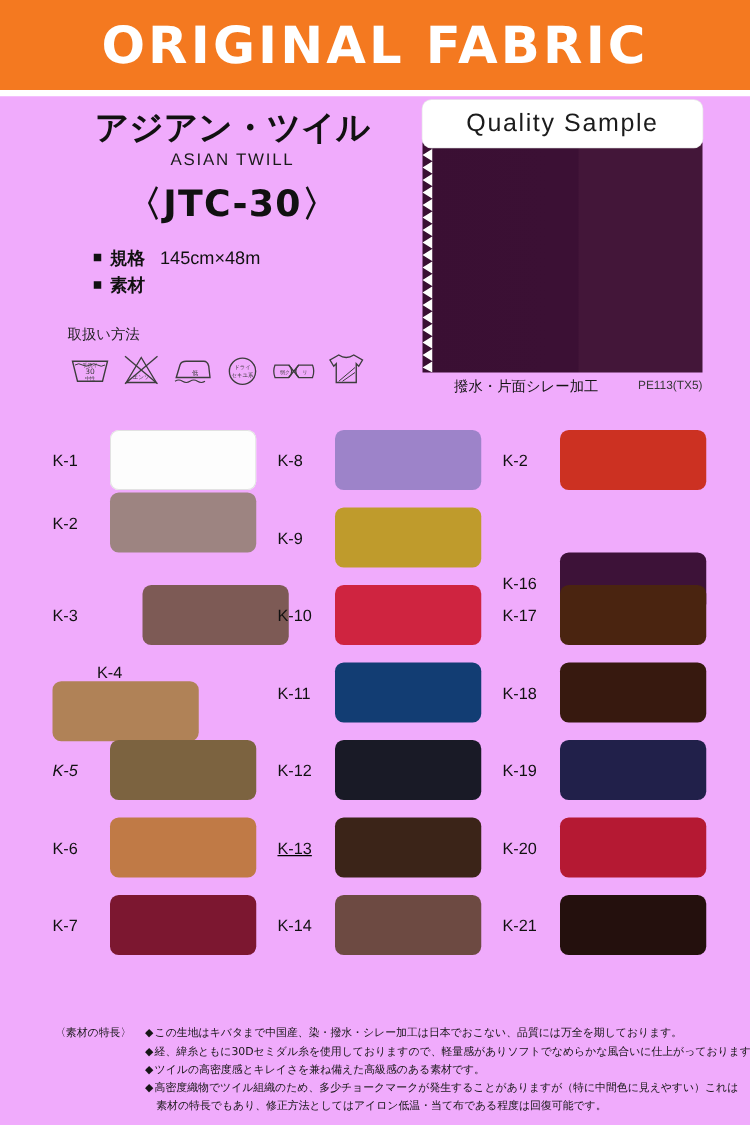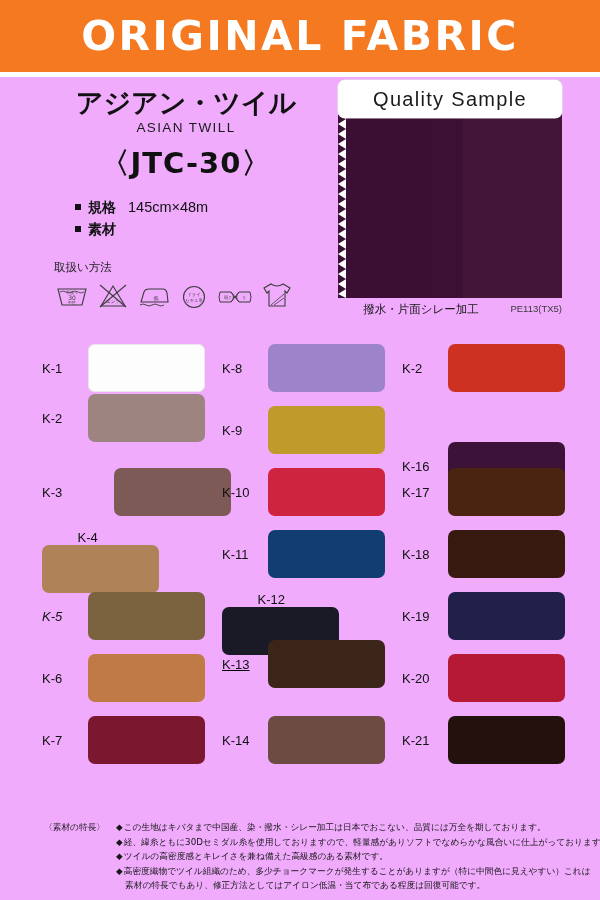--- a/index.html
+++ b/index.html
@@ -390,25 +390,25 @@
         <div class="sw-chip" style="background: rgb(191, 155, 44); margin-left: 0px;"></div>
       </div>
       <div class="sw-cell" style="left: 222px; top: 124px;">
         <div class="sw-label">K-10</div>
         <div class="sw-chip" style="background: rgb(207, 36, 64); margin-left: 0px;"></div>
       </div>
       <div class="sw-cell" style="left: 222px; top: 186px;">
         <div class="sw-label">K-11</div>
         <div class="sw-chip" style="background: rgb(18, 61, 115); margin-left: 0px;"></div>
       </div>
-      <div class="sw-cell" style="left: 222px; top: 248px; flex-direction: column;">
+      <div class="sw-cell" style="left: 222px; top: 248px;">
         <div class="sw-label">K-12</div>
         <div class="sw-chip" style="background: rgb(25, 26, 38); margin-left: 0px;"></div>
       </div>
-      <div class="sw-cell" style="left: 222px; top: 296px; text-decoration: underline;">
+      <div class="sw-cell" style="left: 222px; top: 310px; text-decoration: underline;">
         <div class="sw-label">K-13</div>
         <div class="sw-chip" style="background: rgb(59, 36, 24); margin-left: 0px;"></div>
       </div>
       <div class="sw-cell" style="left: 222px; top: 372px;">
         <div class="sw-label">K-14</div>
         <div class="sw-chip" style="background: rgb(109, 74, 66); margin-left: 0px;"></div>
       </div>
       <div class="sw-cell" style="left: 402px; top: 0px;">
         <div class="sw-label">K-2</div>
         <div class="sw-chip" style="background: rgb(204, 49, 34); margin-left: 0px;"></div>

